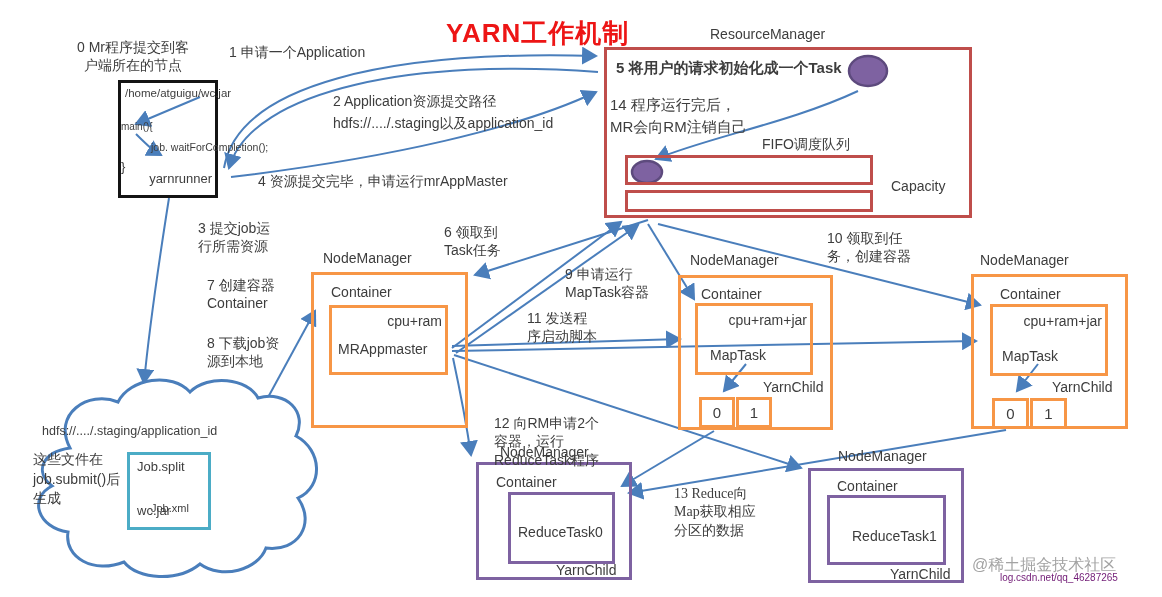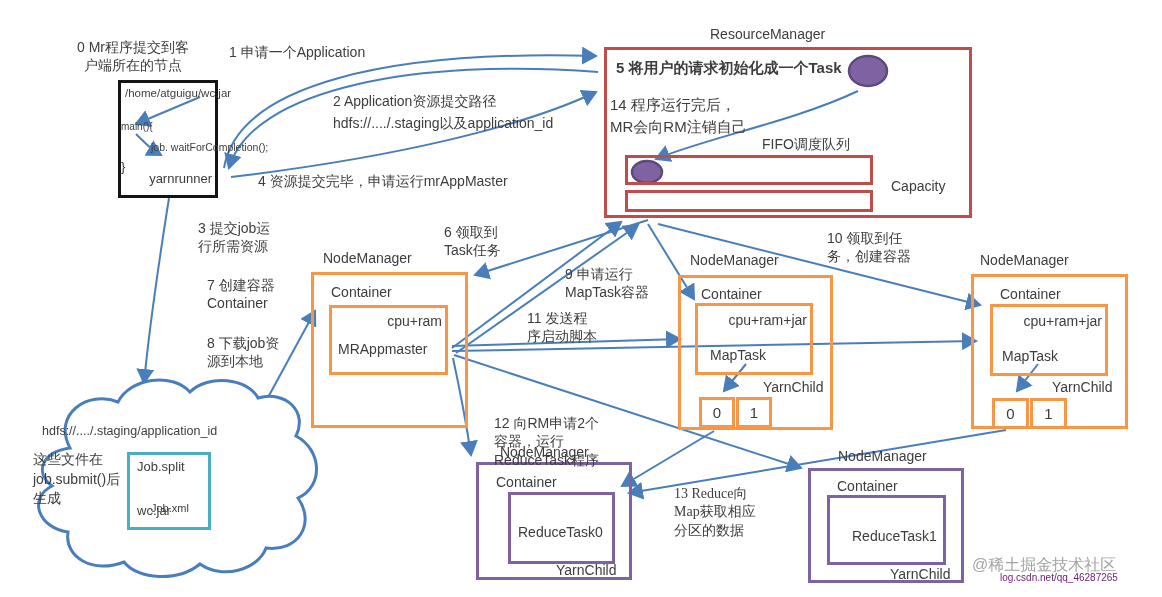--- a/index.html
+++ b/index.html
@@ -54,20 +54,21 @@
       <path d="M 136,134 C 150,148 154,151 161,155" marker-end="url(#ah)"></path>
     </g>
     <path d="M 70,448 C 52,414 88,390 118,402 C 130,378 172,372 190,392 C 208,374 248,378 258,398
              C 286,390 308,412 296,436 C 322,450 324,486 298,498 C 316,524 298,552 266,548
              C 258,570 222,580 200,564 C 178,582 138,580 124,562 C 94,574 64,558 68,532
              C 38,528 28,498 52,486 C 34,472 42,452 70,448 Z" fill="#ffffff" stroke="#4a7ebb" stroke-width="3"></path>
     <ellipse cx="868" cy="71" rx="19" ry="15" fill="#7e62a1" stroke="#5d4a7d" stroke-width="2.5"></ellipse>
     <ellipse cx="647" cy="172" rx="15" ry="11" fill="#7e62a1" stroke="#5d4a7d" stroke-width="2.5"></ellipse>
   </svg>
 
+  <div class="title" style="left:446px;top:16px;">YARN工作机制</div>
 
   <div class="lbl" style="left:58px;top:38px;width:150px;text-align:center;">0 Mr程序提交到客
 户端所在的节点</div>
   <div class="box black-border" style="left:118px;top:80px;width:100px;height:118px;"></div>
   <div class="lbl" style="left:125px;top:86px;font-size:11.5px;">/home/atguigu/wc.jar</div>
   <div class="lbl" style="left:121px;top:120px;font-size:10px;">main(){</div>
   <div class="lbl" style="left:127px;top:141px;font-size:10.5px;padding-left:24px;">job. waitForCompletion();</div>
   <div class="lbl" style="left:121px;top:158px;font-size:13px;">}</div>
   <div class="lbl" style="left:140px;top:170px;width:72px;text-align:right;font-size:13px;">yarnrunner</div>
 

